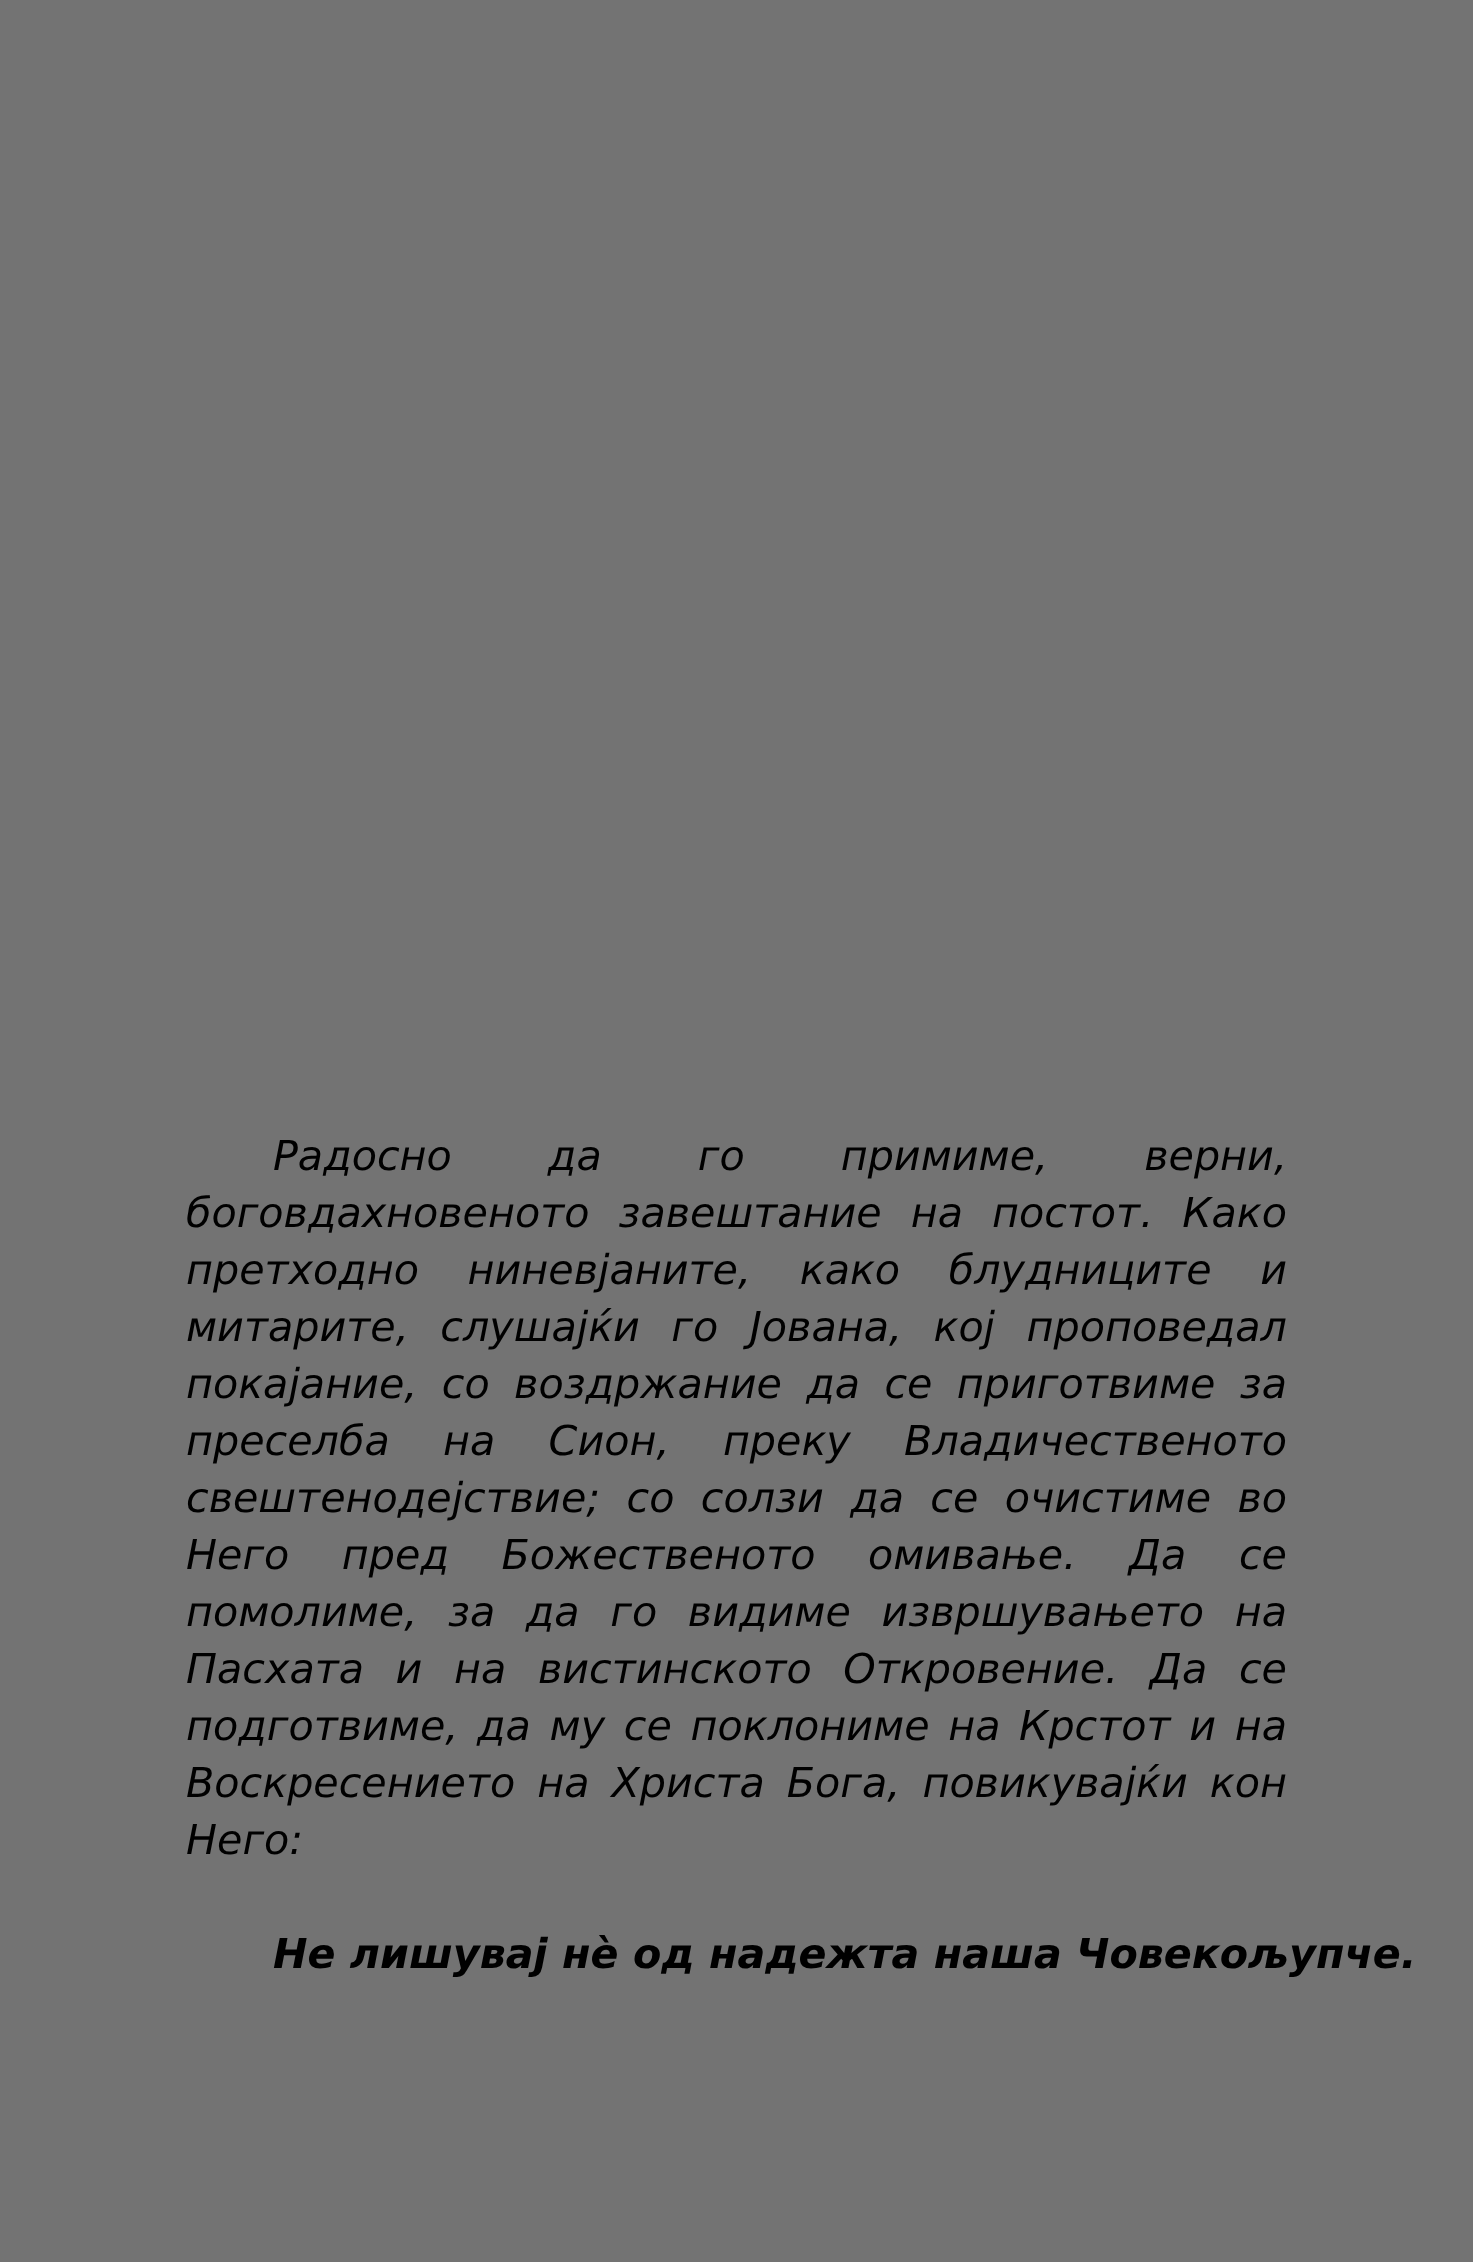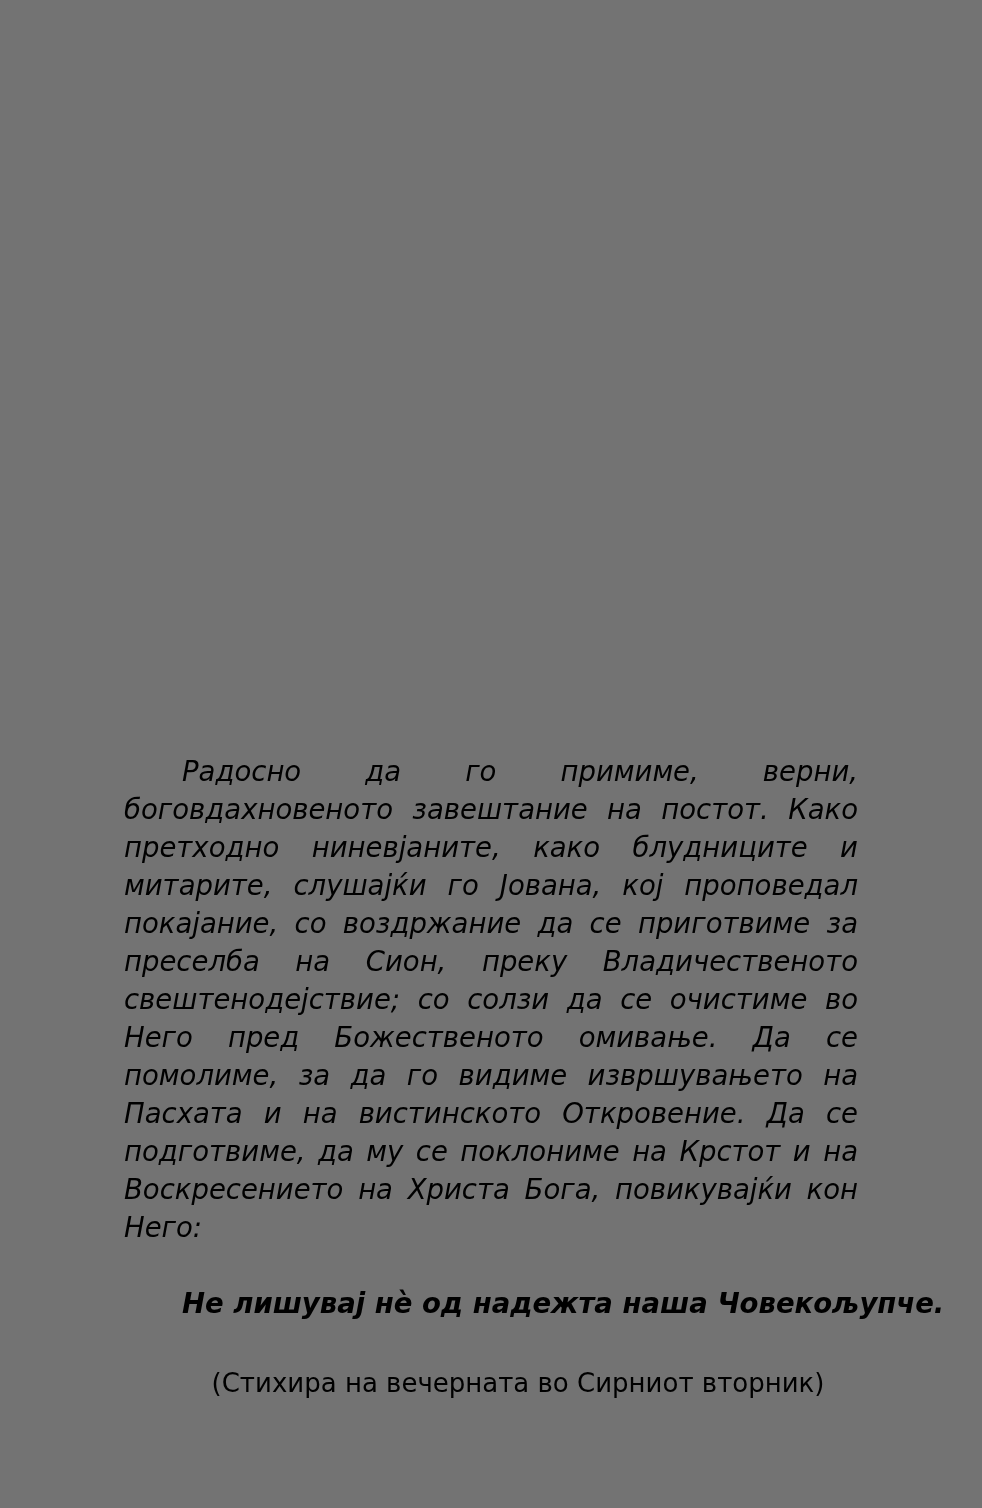--- a/index.html
+++ b/index.html
@@ -78,17 +78,16 @@
 <body>
 
 <div class="page">
 
   <div class="text-block">
 
     <p class="body-paragraph">Радосно да го примиме, верни, боговдахновеното завештание на постот. Како претходно ниневјаните, како блудниците и митарите, слушајќи го Јована, кој проповедал покајание, со воздржание да се приготвиме за преселба на Сион, преку Владичественото свештенодејствие; со солзи да се очистиме во Него пред Божественото омивање. Да се помолиме, за да го видиме извршувањето на Пасхата и на вистинското Откровение. Да се подготвиме, да му се поклониме на Крстот и на Воскресението на Христа Бога, повикувајќи кон Него:</p>
 
     <p class="refrain-line">Не лишувај нѐ од надежта наша Човекољупче.</p>
 
-    <p class="attribution-line">(Стихира на вечерната во Сирниот вторник)</p>
 
   </div>
 
 </div>
 
 </body></html>

